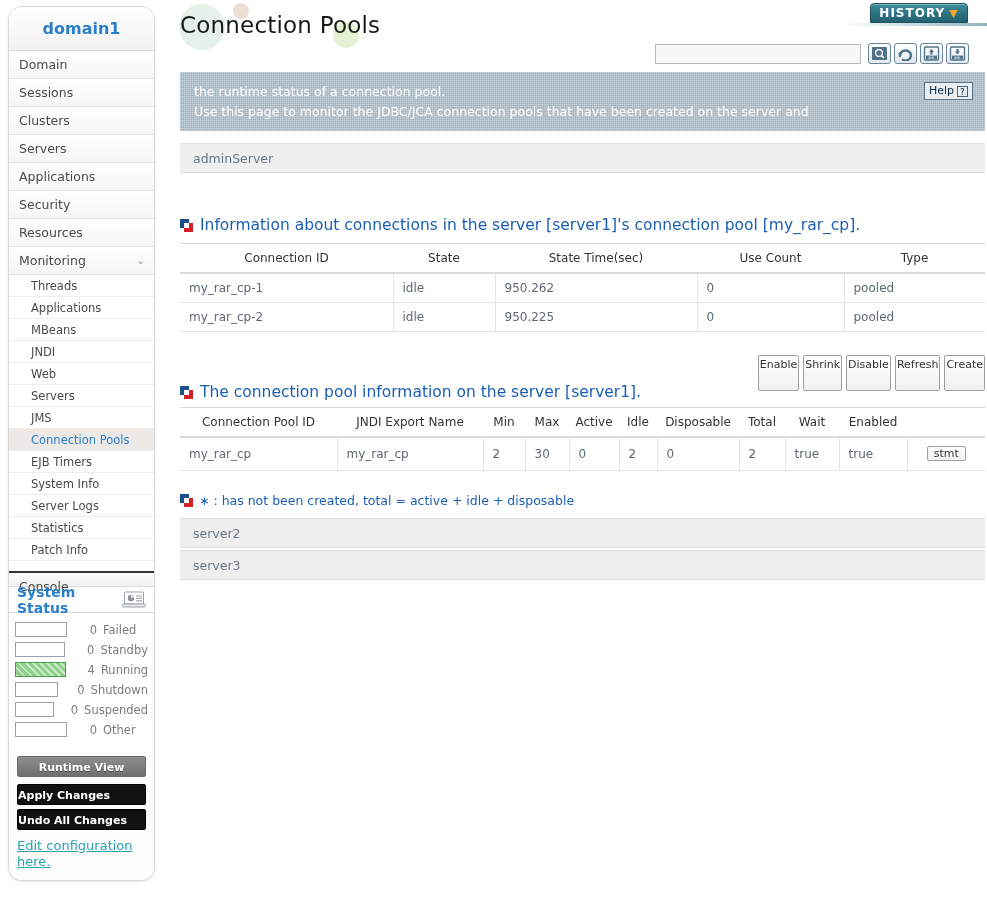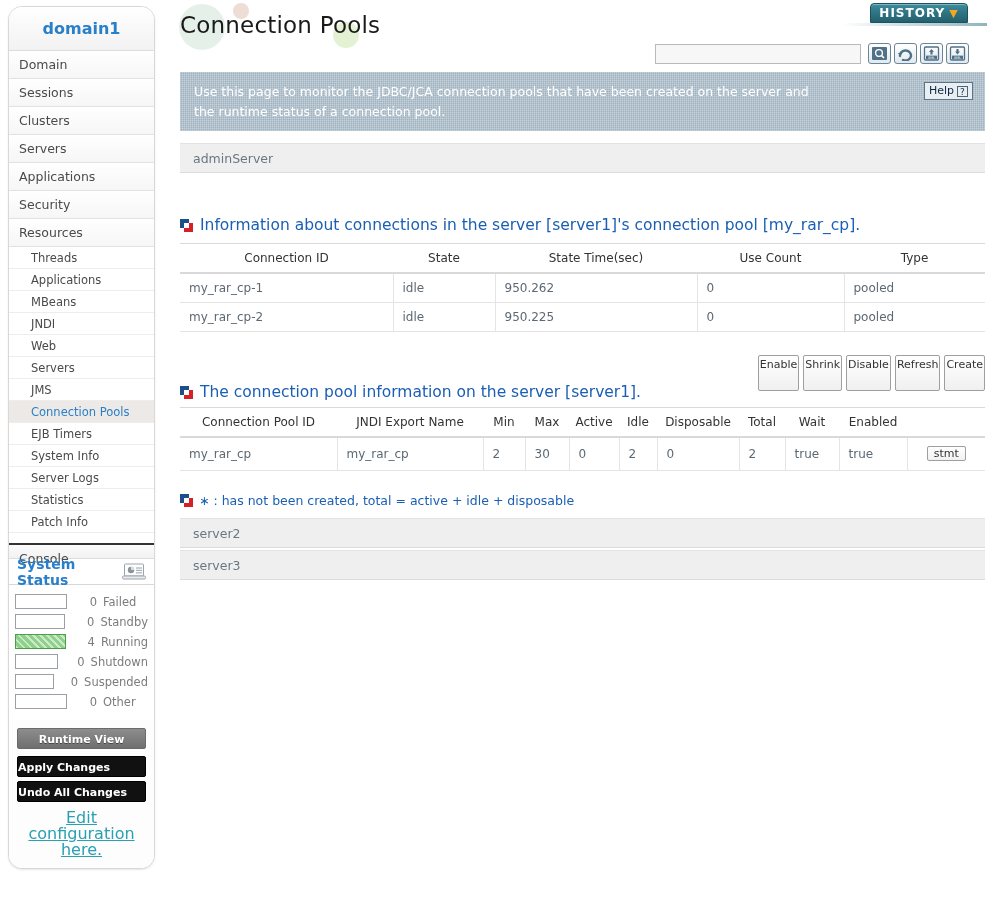--- a/index.html
+++ b/index.html
@@ -111,22 +111,22 @@
     margin-bottom: 7px; cursor: pointer;
     text-shadow: 0 1px 0 rgba(0,0,0,.4);
   }
   .btn-black {
     display: block; width: 100%; height: 21px; line-height: 21px;
     color: #ffffff; font-size: 11px; font-weight: bold;
     background: #111; border: 1px solid #000; border-radius: 2px;
     margin-bottom: 4px; cursor: pointer;
   }
   .edit-link {
-    display: block; text-align: center;
-    color: #2aa0b0; font-size: 16px;
+    display: block; 
+    color: #2aa0b0; font-size: 13px;
     text-decoration: underline;
     margin-top: 8px; line-height: 16px; cursor: pointer;
   }
 
   
   #main { position: absolute; left: 178px; top: 0; width: 809px; height: 921px; }
 
   .page-title {
     position: absolute; left: 2px; top: 12px;
     font-size: 23px; color: #1a1a1a; letter-spacing: .2px;
@@ -284,20 +284,24 @@
       <span>Servers</span>
     </div>
     <div class="nav-item">
       <span>Applications</span>
     </div>
     <div class="nav-item">
       <span>Security</span>
     </div>
     <div class="nav-item">
       <span>Resources</span>
+    </div>
+    <div class="nav-item">
+      <span>Monitoring</span>
+      <span class="chev">⌄</span>
     </div>
 
     <div class="subnav">
       <div class="sub-item"><span>Threads</span></div>
       <div class="sub-item"><span>Applications</span></div>
       <div class="sub-item"><span>MBeans</span></div>
       <div class="sub-item"><span>JNDI</span></div>
       <div class="sub-item"><span>Web</span></div>
       <div class="sub-item"><span>Servers</span></div>
       <div class="sub-item"><span>JMS</span></div>
@@ -411,22 +415,22 @@
       <svg width="17" height="15" viewBox="0 0 17 15">
         <rect x="1.5" y="1" width="14" height="13" rx="1" fill="none" stroke="#4f7289" stroke-width="1.3"></rect>
         <path d="M8.5 8.4 L6 5.4 L7.4 5.4 L7.4 3 L9.6 3 L9.6 5.4 L11 5.4 Z" fill="#4f7289"></path>
         <rect x="3" y="9.6" width="11" height="3.6" fill="#4f7289"></rect>
         <text x="8.5" y="12.6" font-size="3.4" fill="#ffffff" text-anchor="middle" font-family="DejaVu Sans, sans-serif">XML</text>
       </svg>
     </div>
   </div>
 
   <div class="info-banner">
+    <div>the runtime status of a connection pool.</div>
     <div>Use this page to monitor the JDBC/JCA connection pools that have been created on the server and</div>
-    <div>the runtime status of a connection pool.</div>
     <div class="help-btn">
       <span>Help</span>
       <span class="help-q">?</span>
     </div>
   </div>
 
   <div class="server-row" style="top:143px">
     <span>adminServer</span>
   </div>
 

